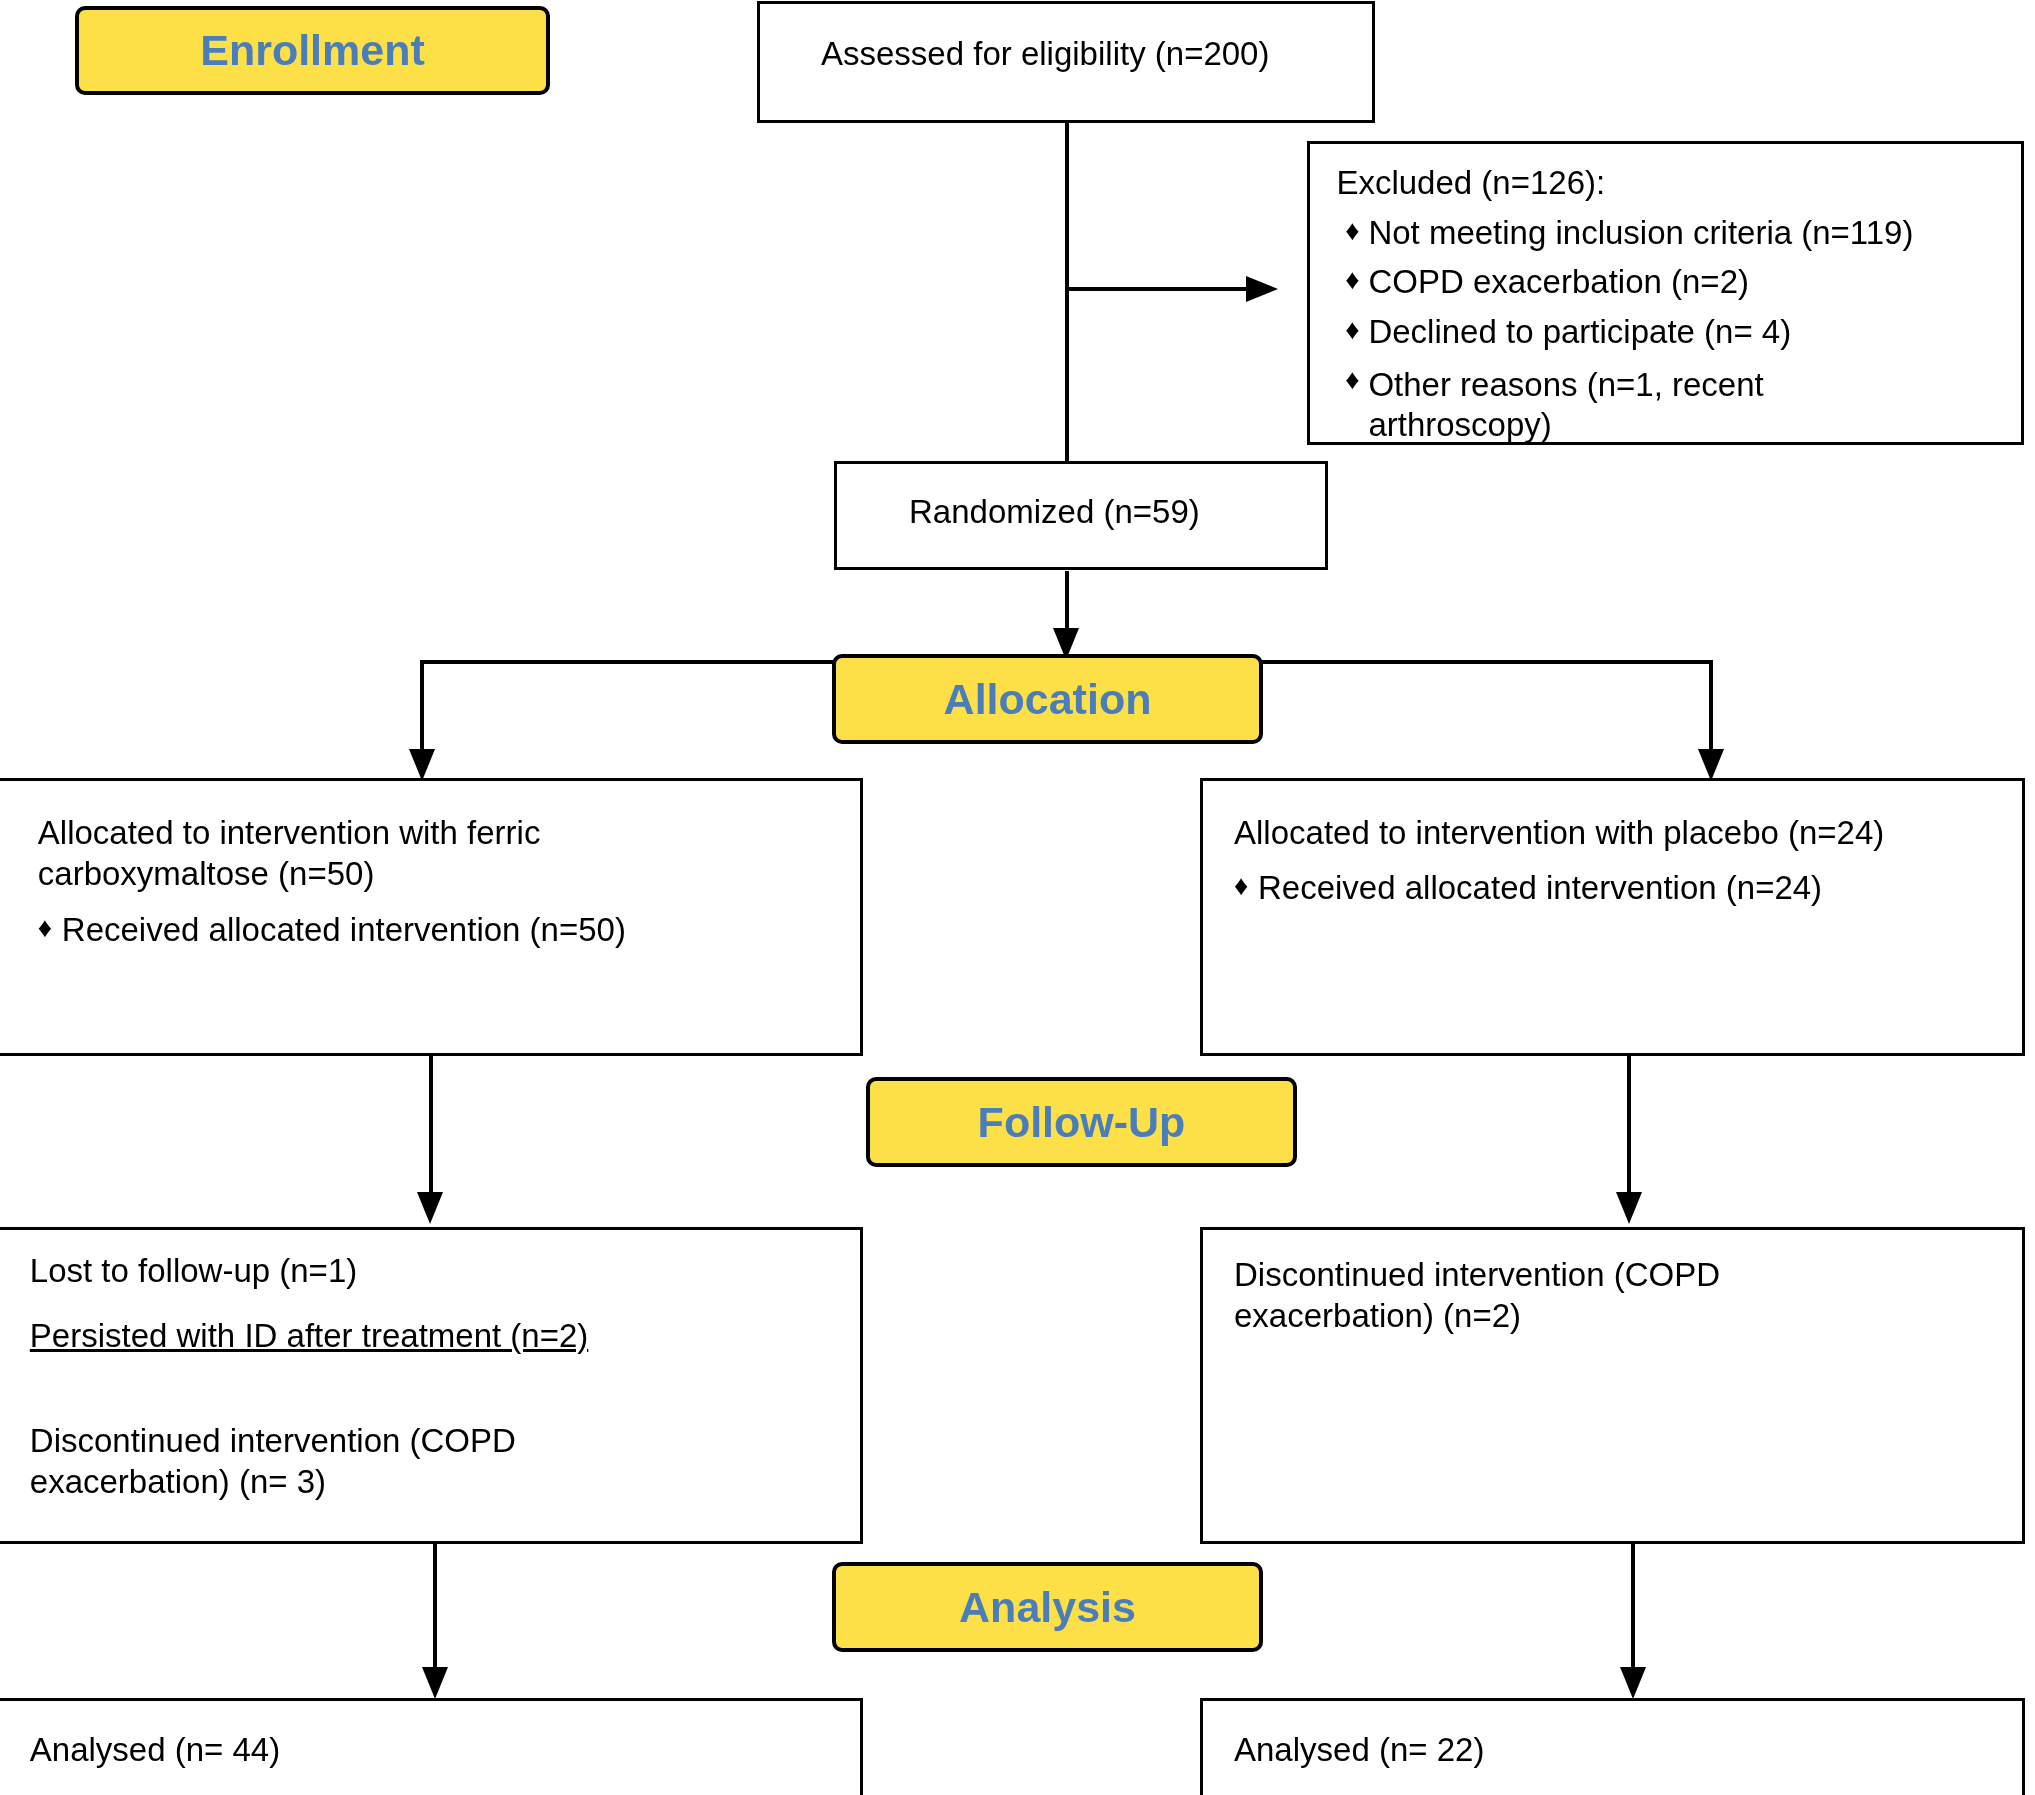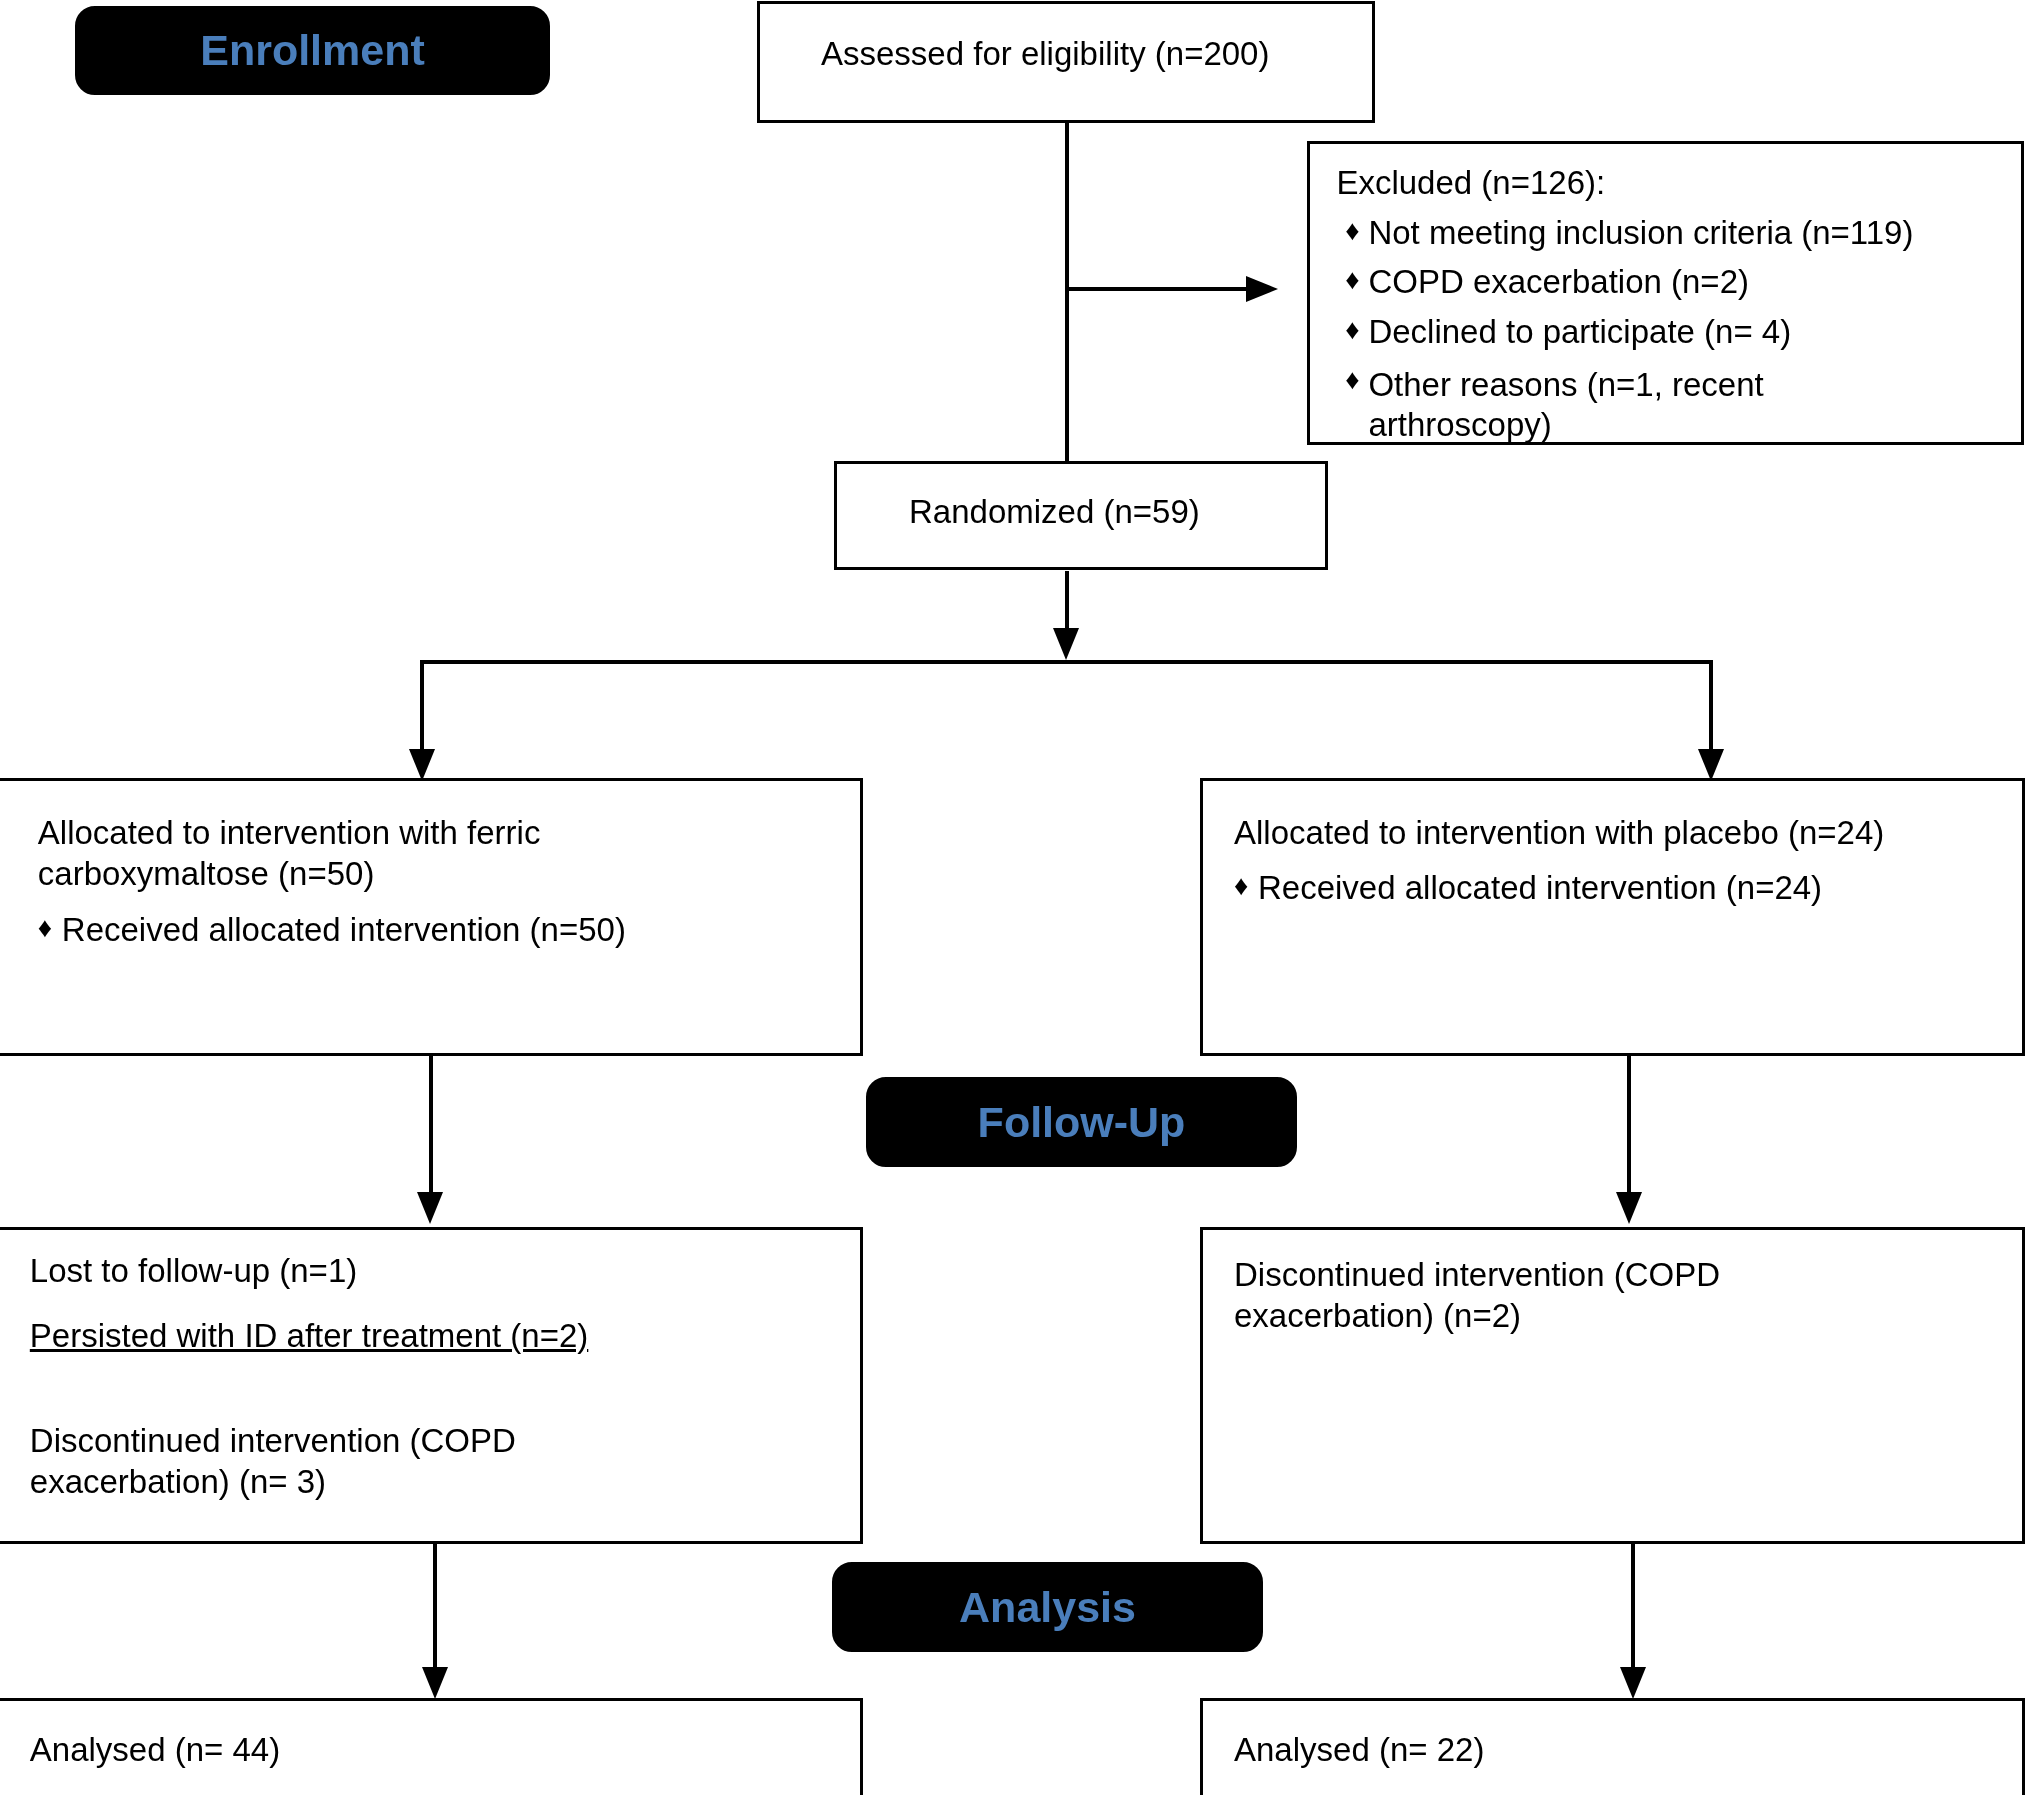--- a/index.html
+++ b/index.html
@@ -20,23 +20,23 @@
     left:0;right:0;
     color:#000000;
     font-size:33px;
     line-height:1.0;
     white-space:pre-wrap;
   }
 
   
   .pill{
     position:absolute;
-    background:#000000;
+    background:#fde047;
     border:4.9px solid #000000;
-    border-radius:20px;
+    border-radius:10px;
     box-sizing:border-box;
     display:flex;
     align-items:center;
     justify-content:center;
     color:#4A7EBB;
     font-weight:bold;
     font-size:43px;
     letter-spacing:0px;
   }
 
@@ -126,20 +126,23 @@
   </div>
 
   <div class="vline" style="left:1065px;top:571px;height:57px;"></div>
   <div class="arrow-down" style="left:1053px;top:628px;"></div>
   <div class="hline" style="left:420px;top:660px;width:1293px;"></div>
   <div class="vline" style="left:420px;top:660px;height:93px;"></div>
   <div class="arrow-down" style="left:409px;top:749px;"></div>
   <div class="vline" style="left:1709px;top:660px;height:93px;"></div>
   <div class="arrow-down" style="left:1698px;top:749px;"></div>
 
+  <div class="pill" style="left:832px;top:654px;width:431px;height:90px;">
+    <span>Allocation</span>
+  </div>
 
   <div class="node" style="left:-4.2px;top:778px;width:867px;height:278px;">
     <div class="blk" style="top:31px;left:31px;right:19.5px;margin-left:8px;">
       <div class="line" style="line-height:1.25;max-width:696px;">Allocated to intervention with ferric carboxymaltose (n=50)</div>
       <div class="bullet-row line" style="margin-top:18px;">
         <span class="bullet-gl" style="width:24px;text-align:left;">♦</span>
         <span class="bullet-tx">Received allocated intervention (n=50)</span>
       </div>
     </div>
   </div>

